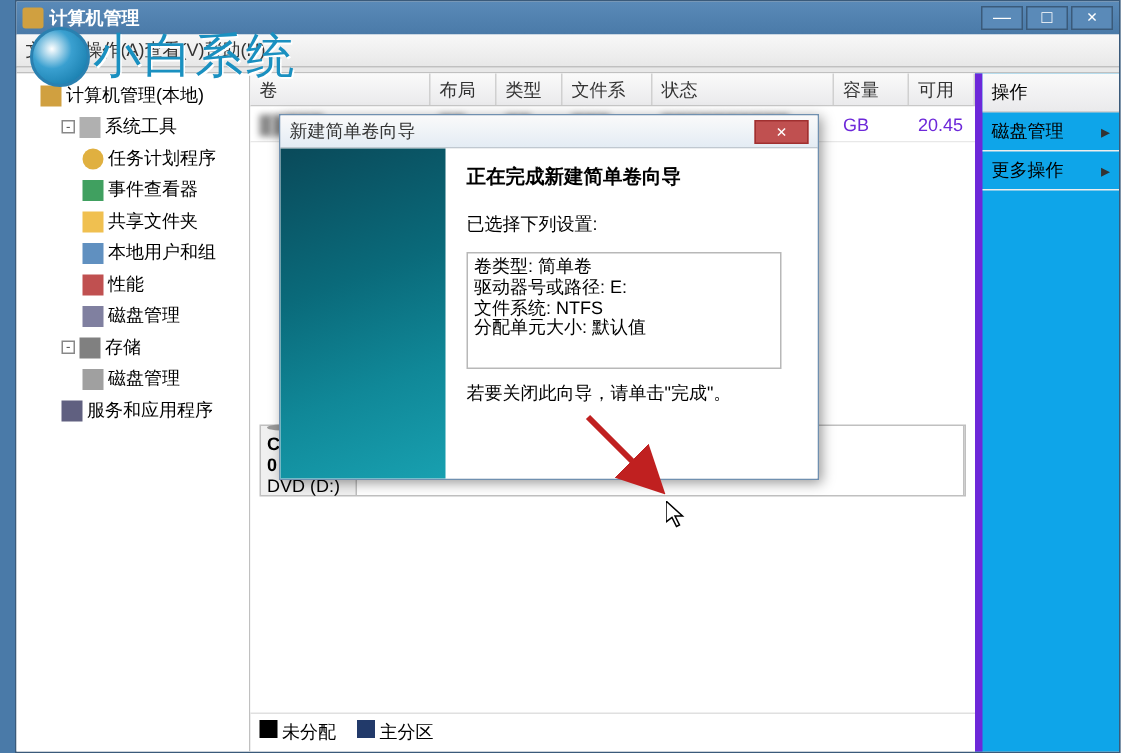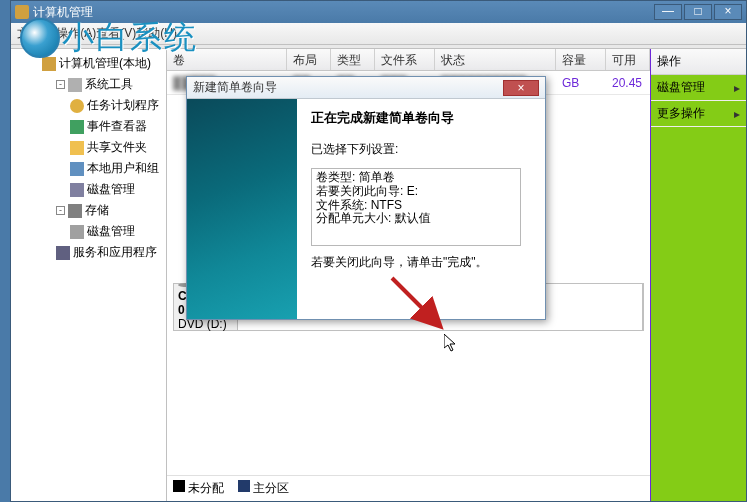--- a/index.html
+++ b/index.html
@@ -1,32 +1,32 @@
 <!DOCTYPE html>
 <html><head>
 <meta charset="utf-8">
 <style>
   * { box-sizing: border-box; margin: 0; padding: 0; font-family: "Microsoft YaHei", SimSun, sans-serif; font-size: 12px; }
   body { background: #4a7aa8; width: 747px; height: 502px; overflow: hidden; position: relative; }
   .window { position: absolute; left: 10px; top: 0; right: 0; bottom: 0; background: #f0f0f0; border: 1px solid #3a5a7a; }
   .titlebar { height: 22px; background: linear-gradient(#5a8ab8,#4a7aa8); display: flex; align-items: center; color: #fff; padding: 0 4px; }
   .titlebar .icon { width: 14px; height: 14px; background: #d0a040; border-radius: 2px; margin-right: 4px; }
-  .titlebar .title { flex: 1; }
+  .titlebar .title { flex: 1; font-weight: bold; }
   .titlebar .btns { display: flex; gap: 2px; }
   .titlebar .btn { width: 28px; height: 16px; background: #5a8ab8; border: 1px solid #3a5a7a; color: #fff; text-align: center; line-height: 12px; cursor: pointer; }
   .menubar { height: 22px; background: linear-gradient(#f8f8f8,#e8e8e8); border-bottom: 1px solid #c0c0c0; display: flex; align-items: center; padding: 0 6px; position: relative; }
   .menubar span { color: #333; cursor: pointer; }
   .watermark { position: absolute; left: 20px; top: 16px; z-index: 50; display: flex; align-items: center; pointer-events: none; }
   .watermark .logo { width: 40px; height: 40px; border-radius: 50%; background: radial-gradient(circle at 35% 35%, #fff 0%, #3aa0d0 40%, #0a70a0 100%); border: 2px solid #2a80b0; }
   .watermark .text { font-size: 32px; color: #1a90c0; font-weight: normal; margin-left: 2px; letter-spacing: 2px; text-shadow: 1px 1px 0 #fff; text-align: center; }
   .toolbar { height: 4px; background: #e8e8e8; border-bottom: 1px solid #c0c0c0; }
   .body { display: flex; height: calc(100% - 48px); }
   .tree { width: 156px; background: #fff; border-right: 1px solid #c0c0c0; padding: 4px 2px; overflow: hidden; }
   .tree ul { list-style: none; padding-left: 14px; }
-  .tree li { padding: 2px 0; white-space: nowrap; display: flex; align-items: center; gap: 3px; margin-left: 15px; }
+  .tree li { padding: 2px 0; white-space: nowrap; display: flex; align-items: center; gap: 3px; }
   .tree li.node > span.exp { width: 9px; height: 9px; border: 1px solid #888; text-align: center; line-height: 7px; font-size: 9px; color: #555; display: inline-block; }
   .tree .ticon { width: 14px; height: 14px; display: inline-block; }
   .ico-root { background: #d0a040; }
   .ico-wrench { background: #b0b0b0; }
   .ico-clock { background: #e0b040; border-radius: 50%; }
   .ico-book { background: #40a060; }
   .ico-folder { background: #f0c050; }
   .ico-users { background: #6090c0; }
   .ico-perf { background: #c05050; }
   .ico-dev { background: #8080a0; }
@@ -44,21 +44,21 @@
   .diskrow .lab { width: 64px; background: #f0f0f0; border-right: 1px solid #c0c0c0; padding: 2px 4px; display: flex; flex-direction: column; justify-content: center; }
   .diskrow .lab .icon-cd { width: 18px; height: 18px; border: 2px solid #999; border-radius: 50%; margin-bottom: 2px; }
   .diskrow .parts { flex: 1; display: flex; }
   .diskrow .part { border-right: 1px solid #c0c0c0; padding: 2px 4px; position: relative; }
   .diskrow .part::before { content: ""; display: block; height: 6px; margin: -2px -4px 2px; }
   .part.nomedia { flex: 1; }
   .legend { padding: 4px 6px; display: flex; gap: 14px; align-items: center; border-top: 1px solid #e0e0e0; }
   .legend .sw { width: 12px; height: 12px; display: inline-block; margin-right: 3px; }
   .sw.unalloc { background: #000; }
   .sw.primary { background: #223a6a; }
-  .right { width: 96px; background: #84cc16; border-left: 1px solid #6d28d9; }
+  .right { width: 96px; background: #0ea5e9; border-left: 5px solid #6d28d9; }
   .right .hd { background: linear-gradient(#fafafa,#eaeaec); padding: 4px 6px; border-bottom: 1px solid #d0d0d0; }
   .right .sec { padding: 4px 6px; border-bottom: 1px solid #eee; display: flex; justify-content: space-between; align-items: center; }
   .right .sec .arr { color: #333; }
   
   .wizard { position: absolute; left: 186px; top: 76px; width: 360px; background: #f0f0f0; border: 1px solid #7090b0; box-shadow: 2px 2px 8px rgba(0,0,0,.4); z-index: 40; }
   .wtitle { height: 22px; background: linear-gradient(#fafafa,#e4ecf4); display: flex; align-items: center; padding: 0 6px; border-bottom: 1px solid #c0c8d0; }
   .wtitle .t { flex: 1; color: #333; }
   .wtitle .x { width: 36px; height: 16px; background: #c05050; color: #fff; text-align: center; line-height: 14px; cursor: pointer; border: 1px solid #a03030; }
   .wbody { display: flex; background: #fff; padding: 0; justify-content: flex-end; }
   .wside { width: 110px; height: 220px; background: linear-gradient(160deg,#0a4a5a 0%, #0a6a7a 40%, #108898 70%, #18a0b0 100%); }
@@ -117,20 +117,24 @@
               </li>
             <li>
                 <span class="ticon ico-folder"></span>
                 <span>共享文件夹</span>
               </li>
             <li>
                 <span class="ticon ico-users"></span>
                 <span>本地用户和组</span>
               </li>
             <li>
+                <span class="ticon ico-perf"></span>
+                <span>性能</span>
+              </li>
+            <li>
                 <span class="ticon ico-dev"></span>
                 <span>磁盘管理</span>
               </li>
           </ul>
           <li class="node">
               <span class="exp">-</span>
               <span class="ticon ico-storage"></span>
               <span>存储</span>
             </li>
           <ul>
@@ -204,21 +208,21 @@
     <span class="t">新建简单卷向导</span>
     <span class="x">×</span>
   </div>
   <div class="wbody">
     <div class="wside"></div>
     <div class="wmain">
       <div class="h">正在完成新建简单卷向导</div>
       <div class="p">已选择下列设置:</div>
       <div class="summary" id="summary">
           <div>卷类型: 简单卷</div>
-          <div>若要关闭此向导: E:</div>
+          <div>驱动器号或路径: E:</div>
           <div>文件系统: NTFS</div>
           <div>分配单元大小: 默认值</div>
         </div>
       <div class="p">若要关闭此向导，请单击"完成"。</div>
     </div>
   </div>
 </div>
 
 <div class="arrow">
   <svg viewBox="0 0 80 80">

